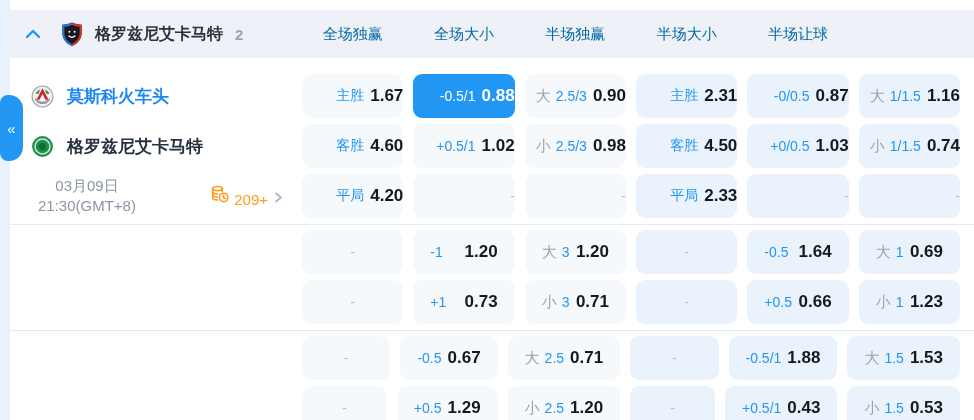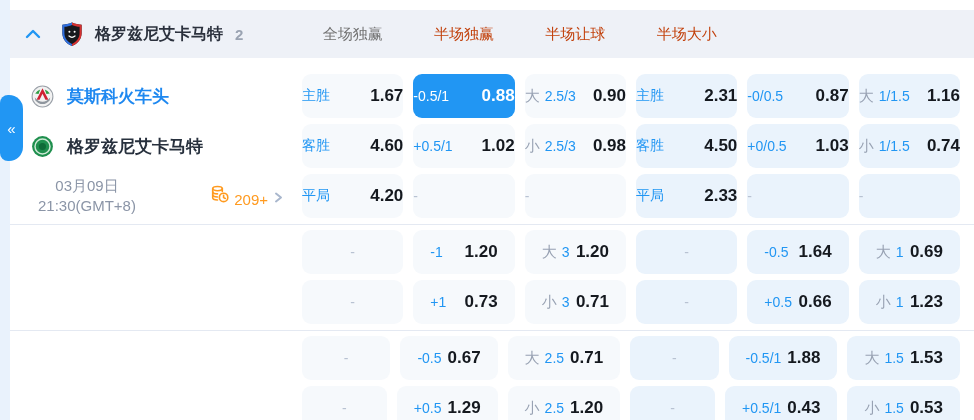--- a/index.html
+++ b/index.html
@@ -28,29 +28,29 @@
     padding-right: 14px;
     align-items: center;
   }
   
   .league-header { height: 48px; background: #eef1f7; }
   .league-info { display: flex; align-items: center; gap: 10px; padding-left: 15px; }
   .chev-up { display: flex; margin-right: 8px; cursor: pointer; }
   .league-logo { display: flex; }
   .league-name { font-size: 16px; font-weight: 700; color: #2b313d; white-space: nowrap; }
   .league-count { font-size: 15px; font-weight: 600; color: #9aa3b2; margin-left: 2px; }
-  .col-head { text-align: center; font-size: 15px; color: #737373; white-space: nowrap; cursor: pointer; }
-  .col-head.ht { color: #c2410c; }
+  .col-head { text-align: center; font-size: 15px; color: #0369a1; white-space: nowrap; cursor: pointer; }
+  .col-head.ht { color: #0369a1; }
   
   .rows { padding-top: 16px; }
   .odds-row { margin-bottom: 6px; }
   .divider { border-top: 1px solid #e4e9f2; margin: 5px 0; }
   .cell {
     height: 44px; border-radius: 9px; background: #f6f9fc;
-    display: flex; align-items: center; justify-content: space-between; gap: 6px;
+    display: flex; align-items: center; justify-content: flex-end; gap: 6px;
     font-size: 14px; cursor: pointer; white-space: nowrap;
   }
   .cell.ht { background: #eaf3fc; }
   .cell.sel { background: #2196f3; }
   .cell .lab { display: inline-flex; align-items: center; gap: 5px; }
   .cell .p { color: #98a2b3; font-size: 15px; }
   .cell .m { color: #2196f3; font-size: 14px; }
   .cell .v { color: #15191f; font-weight: 700; font-size: 17px; }
   .cell.sel .p, .cell.sel .m { color: #ffffff; }
   .cell.sel .v { color: #ffffff; }
@@ -92,23 +92,24 @@
           <path d="M22.6 12.2 V3.7 C19.6 3.5 16 2.9 13 1.5 V3.9 C15.6 5 18.4 5.6 20.6 5.8 V12.1 C20.6 16.8 17.6 20.9 13 22.9 V24.9 C18.6 22.8 22.6 18 22.6 12.2 Z" fill="#d63131"></path>
           <circle cx="10.4" cy="10.8" r="1" fill="#fff"></circle>
           <circle cx="15.6" cy="10.8" r="1" fill="#fff"></circle>
           <path d="M10 15 Q13 17.6 16 15" stroke="#fff" stroke-width="1.2" fill="none" stroke-linecap="round"></path>
         </svg>
       </span>
       <span class="league-name">格罗兹尼艾卡马特</span>
       <span class="league-count">2</span>
     </div>
     <div class="col-head">全场独赢</div>
+    <div class="col-head">全场大小</div>
     <div class="col-head ht">半场独赢</div>
+    <div class="col-head ht">半场大小</div>
     <div class="col-head ht">半场让球</div>
-    <div class="col-head ht">半场大小</div>
   </div>
 
   <div class="rows">
 
     <div class="grid odds-row">
       <div class="team-slot home">
         <span class="team-logo">
           <svg width="25" height="25" viewBox="0 0 24 24">
             <circle cx="12" cy="12" r="10" fill="#f2f2f2" stroke="#9aa0a8" stroke-width="1"></circle>
             <path d="M5 9 Q7 6.2 9.8 5.2 L8.2 9.6 Z" fill="#2f9e44"></path>

